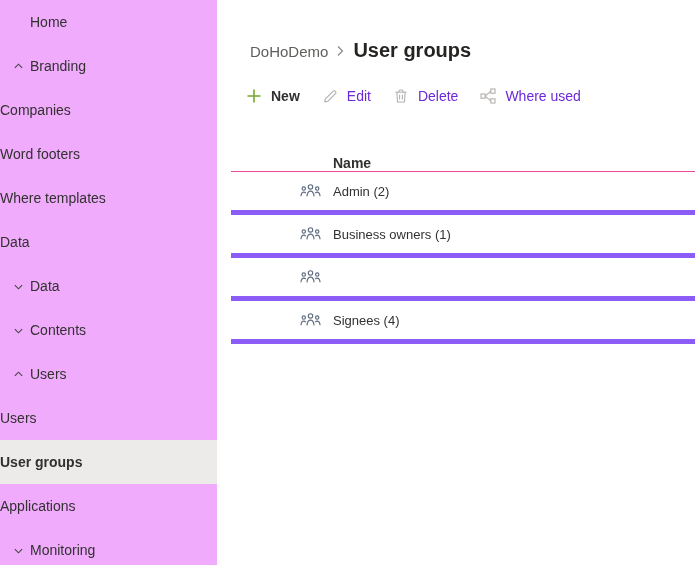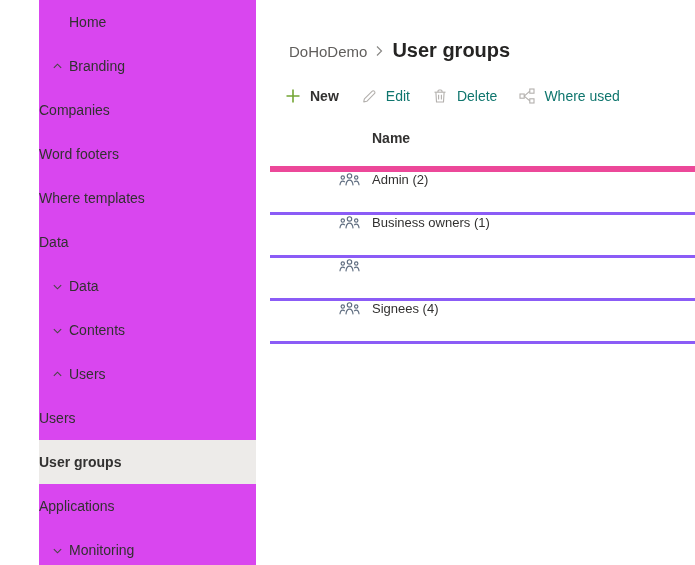--- a/index.html
+++ b/index.html
@@ -1,21 +1,21 @@
 <!DOCTYPE html>
 <html><head>
 <meta charset="utf-8">
 <style>
   * { margin:0; padding:0; box-sizing:border-box; }
   html,body { width:695px; height:565px; overflow:hidden; background:#ffffff;
               font-family:"Liberation Sans", sans-serif; }
   .app { display:flex; width:695px; height:565px; }
 
   
-  .sidebar { width:217px; min-width:217px; height:100%; background:#d946ef;margin-left:39px; }
+  .sidebar { width:217px; min-width:217px; height:100%; background:#f0abfc; }
   .nav-item { height:44px; display:flex; align-items:center; font-size:14px;
               color:#323130; cursor:pointer; }
   .nav-item .chev { width:13px; height:13px; margin-left:12px; display:flex;
                     align-items:center; justify-content:center; flex-shrink:0; }
   .nav-item .nav-label { margin-left:5px; white-space:nowrap; }
   .nav-item.lvl1 { }
   .nav-item.lvl1 .nav-label { margin-left:0; }
   .nav-item.selected { background:#edebe9; }
   .nav-item.selected .nav-label { font-weight:700; }
 
@@ -24,30 +24,30 @@
 
   .breadcrumb { position:absolute; left:33px; top:39px; display:flex;
                 align-items:baseline; }
   .bc-parent { font-size:15px; color:#605e5c; cursor:pointer; white-space:nowrap; }
   .bc-sep { margin:0 9px; }
   .bc-current { font-size:20px; font-weight:700; color:#252423; white-space:nowrap; }
 
   .toolbar { position:absolute; left:29px; top:80px; height:24px; display:flex;
              align-items:flex-end; gap:22px; }
   .tb-btn { display:flex; align-items:center; gap:9px; font-size:14px;
-            color:#0f766e; cursor:default; white-space:nowrap; }
+            color:#6d28d9; cursor:default; white-space:nowrap; }
   .tb-btn.enabled { color:#323130; font-weight:600; cursor:pointer; }
 
   .table { position:absolute; left:14px; right:0; top:130px; }
-  .thead { height:42px; display:flex; align-items:flex-start;
-           border-bottom:6px solid #ec4899; }
+  .thead { height:42px; display:flex; align-items:flex-end;
+           border-bottom:1px solid #ec4899; }
   .th-name { margin-left:102px; font-size:14px; font-weight:700; color:#323130;
              cursor:pointer; }
-  .trow { height:43px; display:flex; 
-          border-bottom:3px solid #8b5cf6; cursor:pointer; }
+  .trow { height:43px; display:flex; align-items:center;
+          border-bottom:5px solid #8b5cf6; cursor:pointer; }
   .row-icon { margin-left:69px; width:21px; height:17px; flex-shrink:0; }
   .row-name { margin-left:12px; font-size:13px; color:#323130; white-space:nowrap; }
 
   svg { display:block; }
 </style>
 </head>
 <body>
 
 <div class="app">
 

